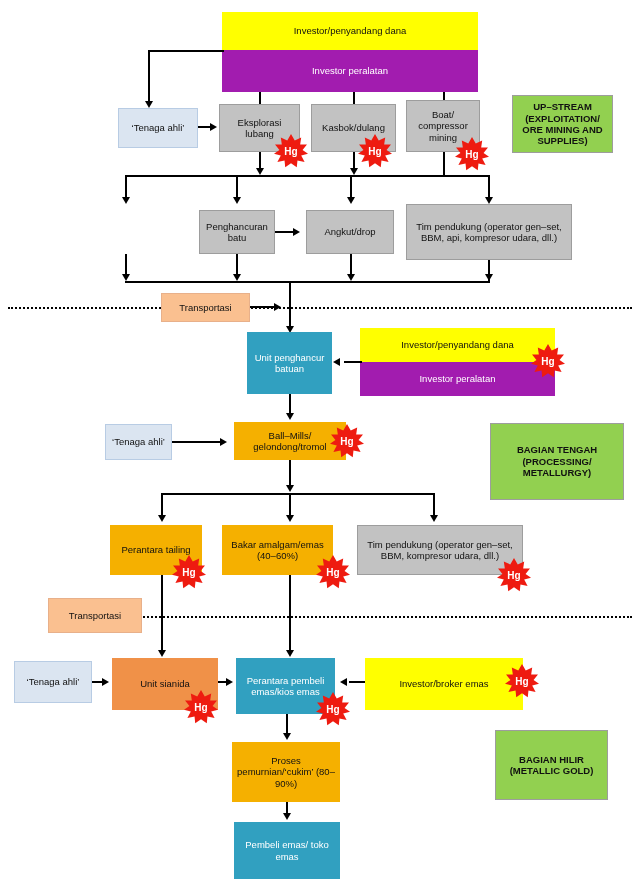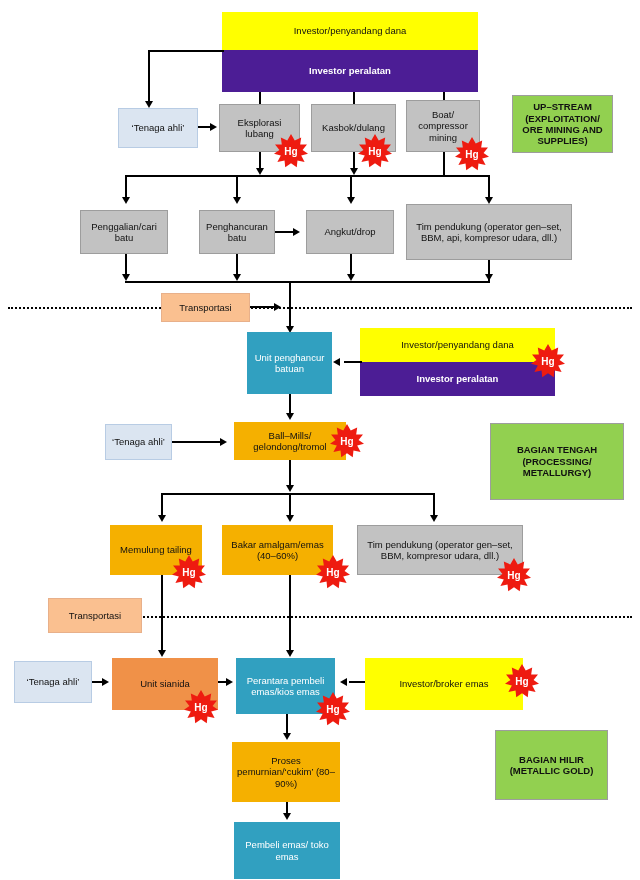--- a/index.html
+++ b/index.html
@@ -5,21 +5,21 @@
   html,body{margin:0;padding:0;background:#ffffff;}
   body{width:640px;height:880px;position:relative;overflow:hidden;
        font-family:"Liberation Sans","DejaVu Sans",sans-serif;}
   #stage{position:absolute;left:0;top:0;width:640px;height:880px;}
   .box{position:absolute;box-sizing:border-box;display:flex;align-items:center;
        justify-content:center;text-align:center;line-height:1.2;
        font-size:9.5px;color:#111;padding:8px 3px;}
   .b-grey{background:#c2c2c2;border:1px solid #9d9d9d;}
   .b-ltblue{background:#dbe5f1;border:1px solid #b8cce4;}
   .b-yellow{background:#ffff00;}
-  .b-purple{background:#4c1d95;color:#ffffff;font-weight:bold;align-items:center;}
+  .b-purple{background:#a21caf;color:#ffffff;font-weight:normal;align-items:center;}
   .b-green{background:#92d050;border:1px solid #9d9d9d;font-weight:bold;font-size:9.5px;}
   .b-teal{background:#31a0c0;color:#ffffff;}
   .b-orange-l{background:#fac090;border:1px solid #e8b08a;}
   .b-orange{background:#f09148;}
   .b-amber{background:#f5b000;}
   .ln{position:absolute;background:#000;}
   .h{height:2.4px;}
   .v{width:2.4px;}
   .dots{position:absolute;height:0;border-top:2.4px dotted #000;}
   .ar{position:absolute;width:0;height:0;}
@@ -101,23 +101,20 @@
   <div class="ln h" style="left:125px;top:175px;width:365px;"></div>
   <div class="ln v" style="left:125px;top:175px;height:25px;"></div>
   <div class="ar ar-d" style="left:121.6px;top:197px;"></div>
   <div class="ln v" style="left:236px;top:175px;height:25px;"></div>
   <div class="ar ar-d" style="left:232.6px;top:197px;"></div>
   <div class="ln v" style="left:350px;top:175px;height:25px;"></div>
   <div class="ar ar-d" style="left:346.6px;top:197px;"></div>
   <div class="ln v" style="left:488px;top:175px;height:25px;"></div>
   <div class="ar ar-d" style="left:484.6px;top:197px;"></div>
 
-  <div class="box b-grey" style="left:80px;top:210px;width:88px;height:44px;">
-    <span>Penggalian/cari batu</span>
-  </div>
   <div class="box b-grey" style="left:199px;top:210px;width:76px;height:44px;">
     <span>Penghancuran batu</span>
   </div>
   <div class="box b-grey" style="left:306px;top:210px;width:88px;height:44px;">
     <span>Angkut/drop</span>
   </div>
   <div class="box b-grey" style="left:406px;top:204px;width:166px;height:56px;">
     <span>Tim pendukung (operator gen–set, BBM, api, kompresor udara, dll.)</span>
   </div>
 
@@ -188,21 +185,21 @@
   <div class="ar ar-d" style="left:285.6px;top:485px;"></div>
   <div class="ln h" style="left:161px;top:493px;width:272px;"></div>
   <div class="ln v" style="left:161px;top:493px;height:25px;"></div>
   <div class="ar ar-d" style="left:157.6px;top:515px;"></div>
   <div class="ln v" style="left:289px;top:493px;height:25px;"></div>
   <div class="ar ar-d" style="left:285.6px;top:515px;"></div>
   <div class="ln v" style="left:433px;top:493px;height:25px;"></div>
   <div class="ar ar-d" style="left:429.6px;top:515px;"></div>
 
   <div class="box b-amber" style="left:110px;top:525px;width:92px;height:50px;">
-    <span>Memulung tailing</span>
+    <span>Perantara tailing</span>
   </div>
   <div class="hg" style="left:172px;top:555px;">
     <span>Hg</span>
     </div>
 
   <div class="box b-amber" style="left:222px;top:525px;width:111px;height:50px;">
     <span>Bakar amalgam/emas (40–60%)</span>
   </div>
   <div class="hg" style="left:316px;top:555px;">
     <span>Hg</span>

